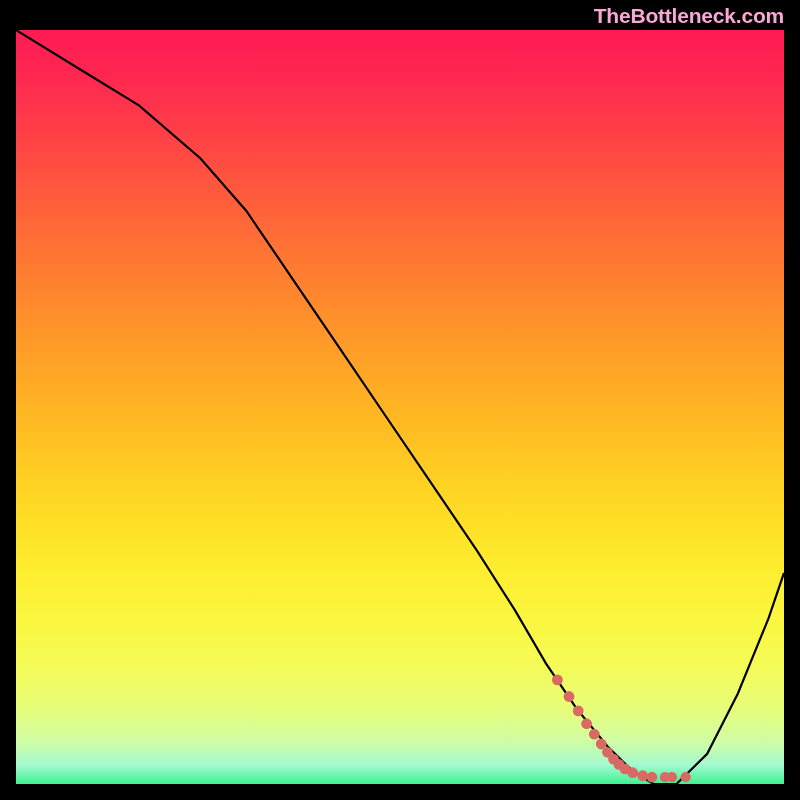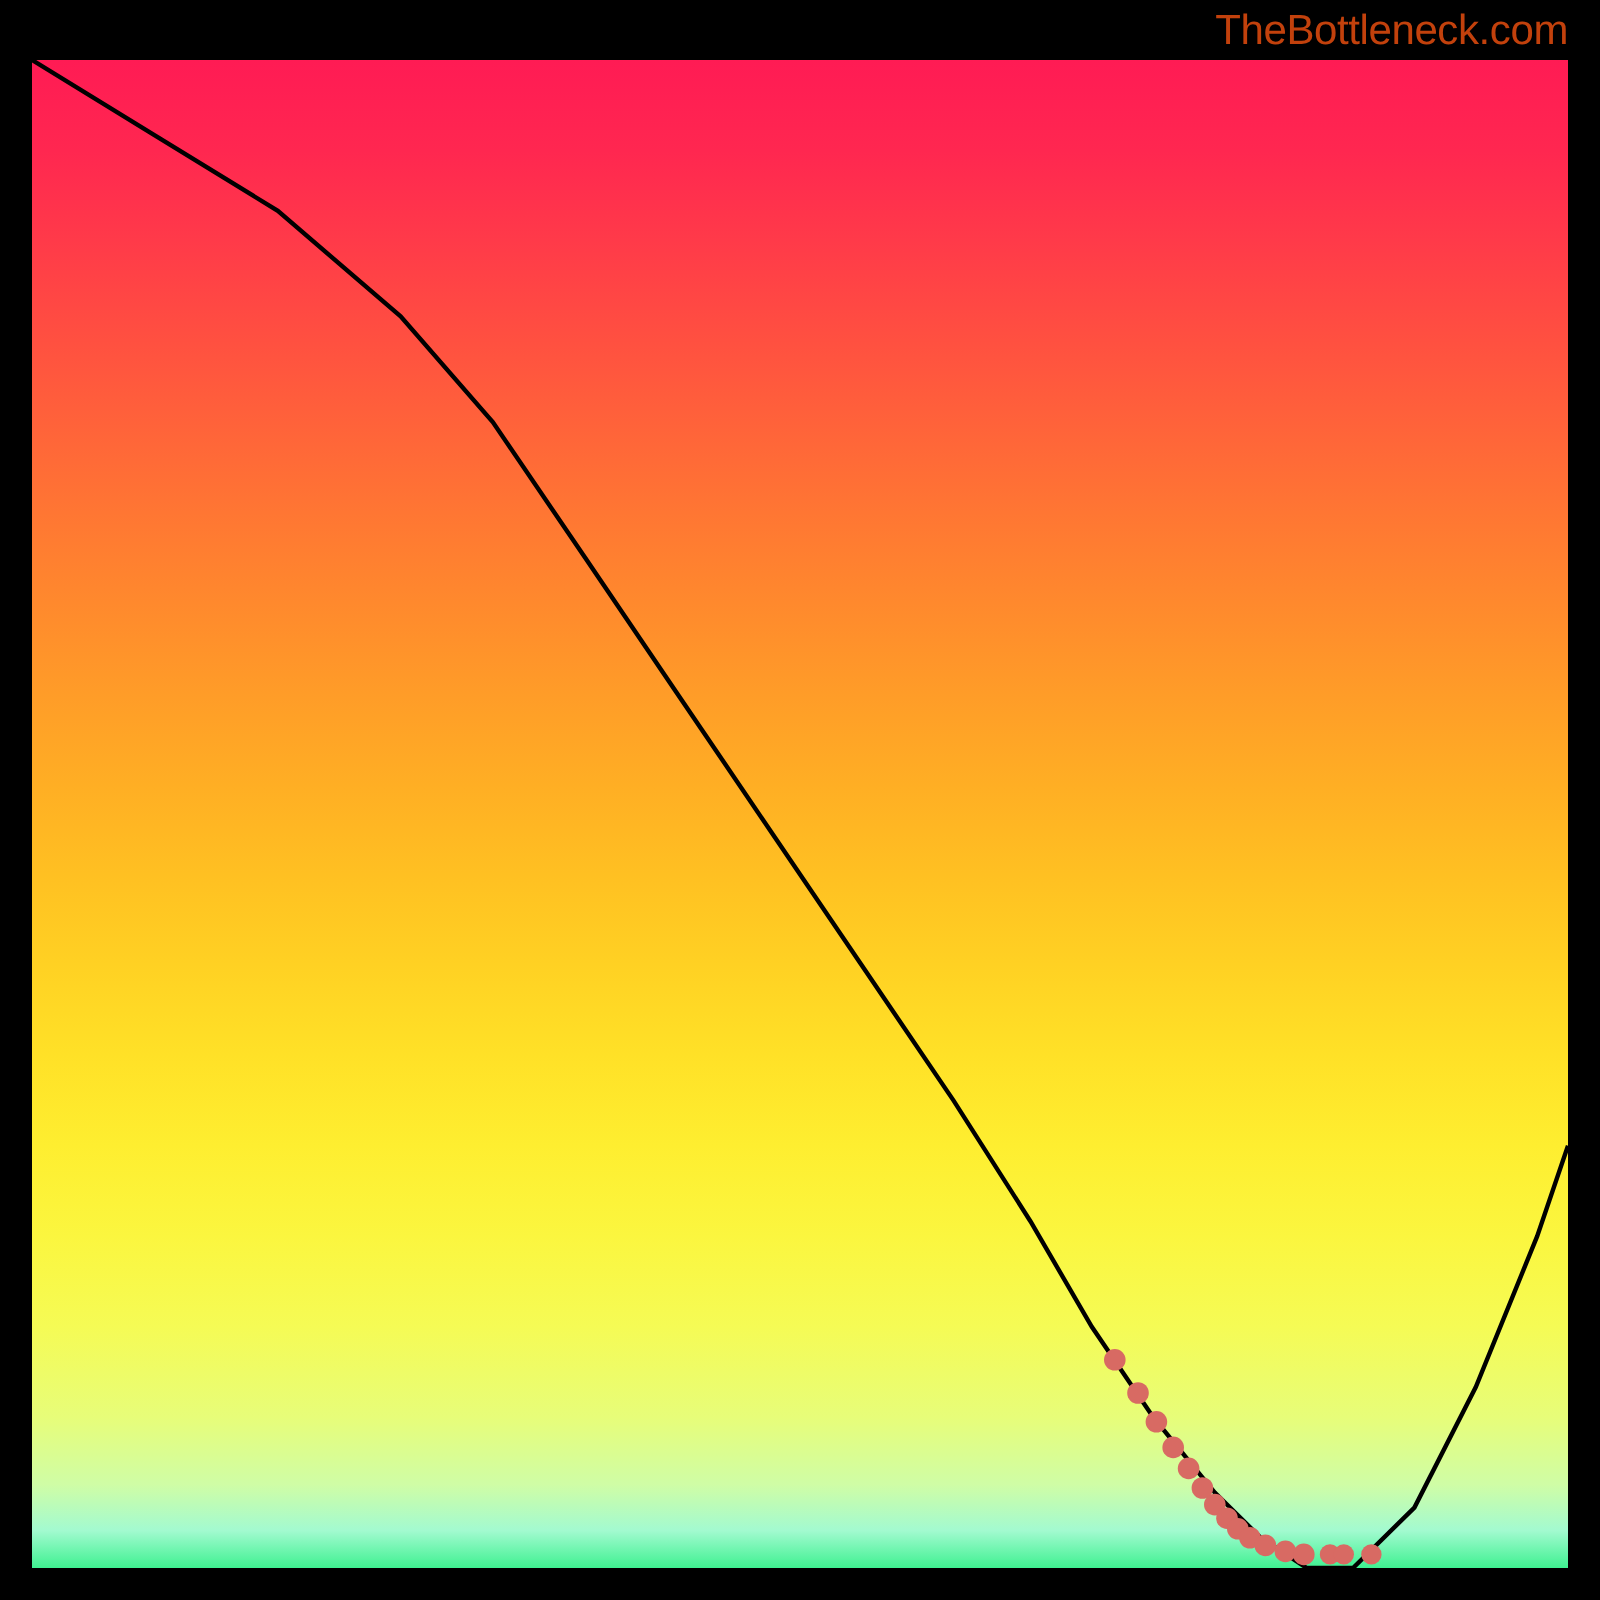--- a/index.html
+++ b/index.html
@@ -23,23 +23,23 @@
     position: absolute;
     left: 0;
     top: 0;
     width: 768px;
     height: 754px;
   }
   .watermark {
     position: absolute;
     top: 4px;
     right: 16px;
-    color: #c2410c;
+    color: #f9a8d4;
     font-size: 21px;
-    font-weight: 400;
+    font-weight: 700;
     letter-spacing: -0.2px;
   }
   .curve {
     fill: none;
     stroke: #000;
     stroke-width: 2.2;
   }
   .dots {
     fill: #d86a63;
     stroke: none;

